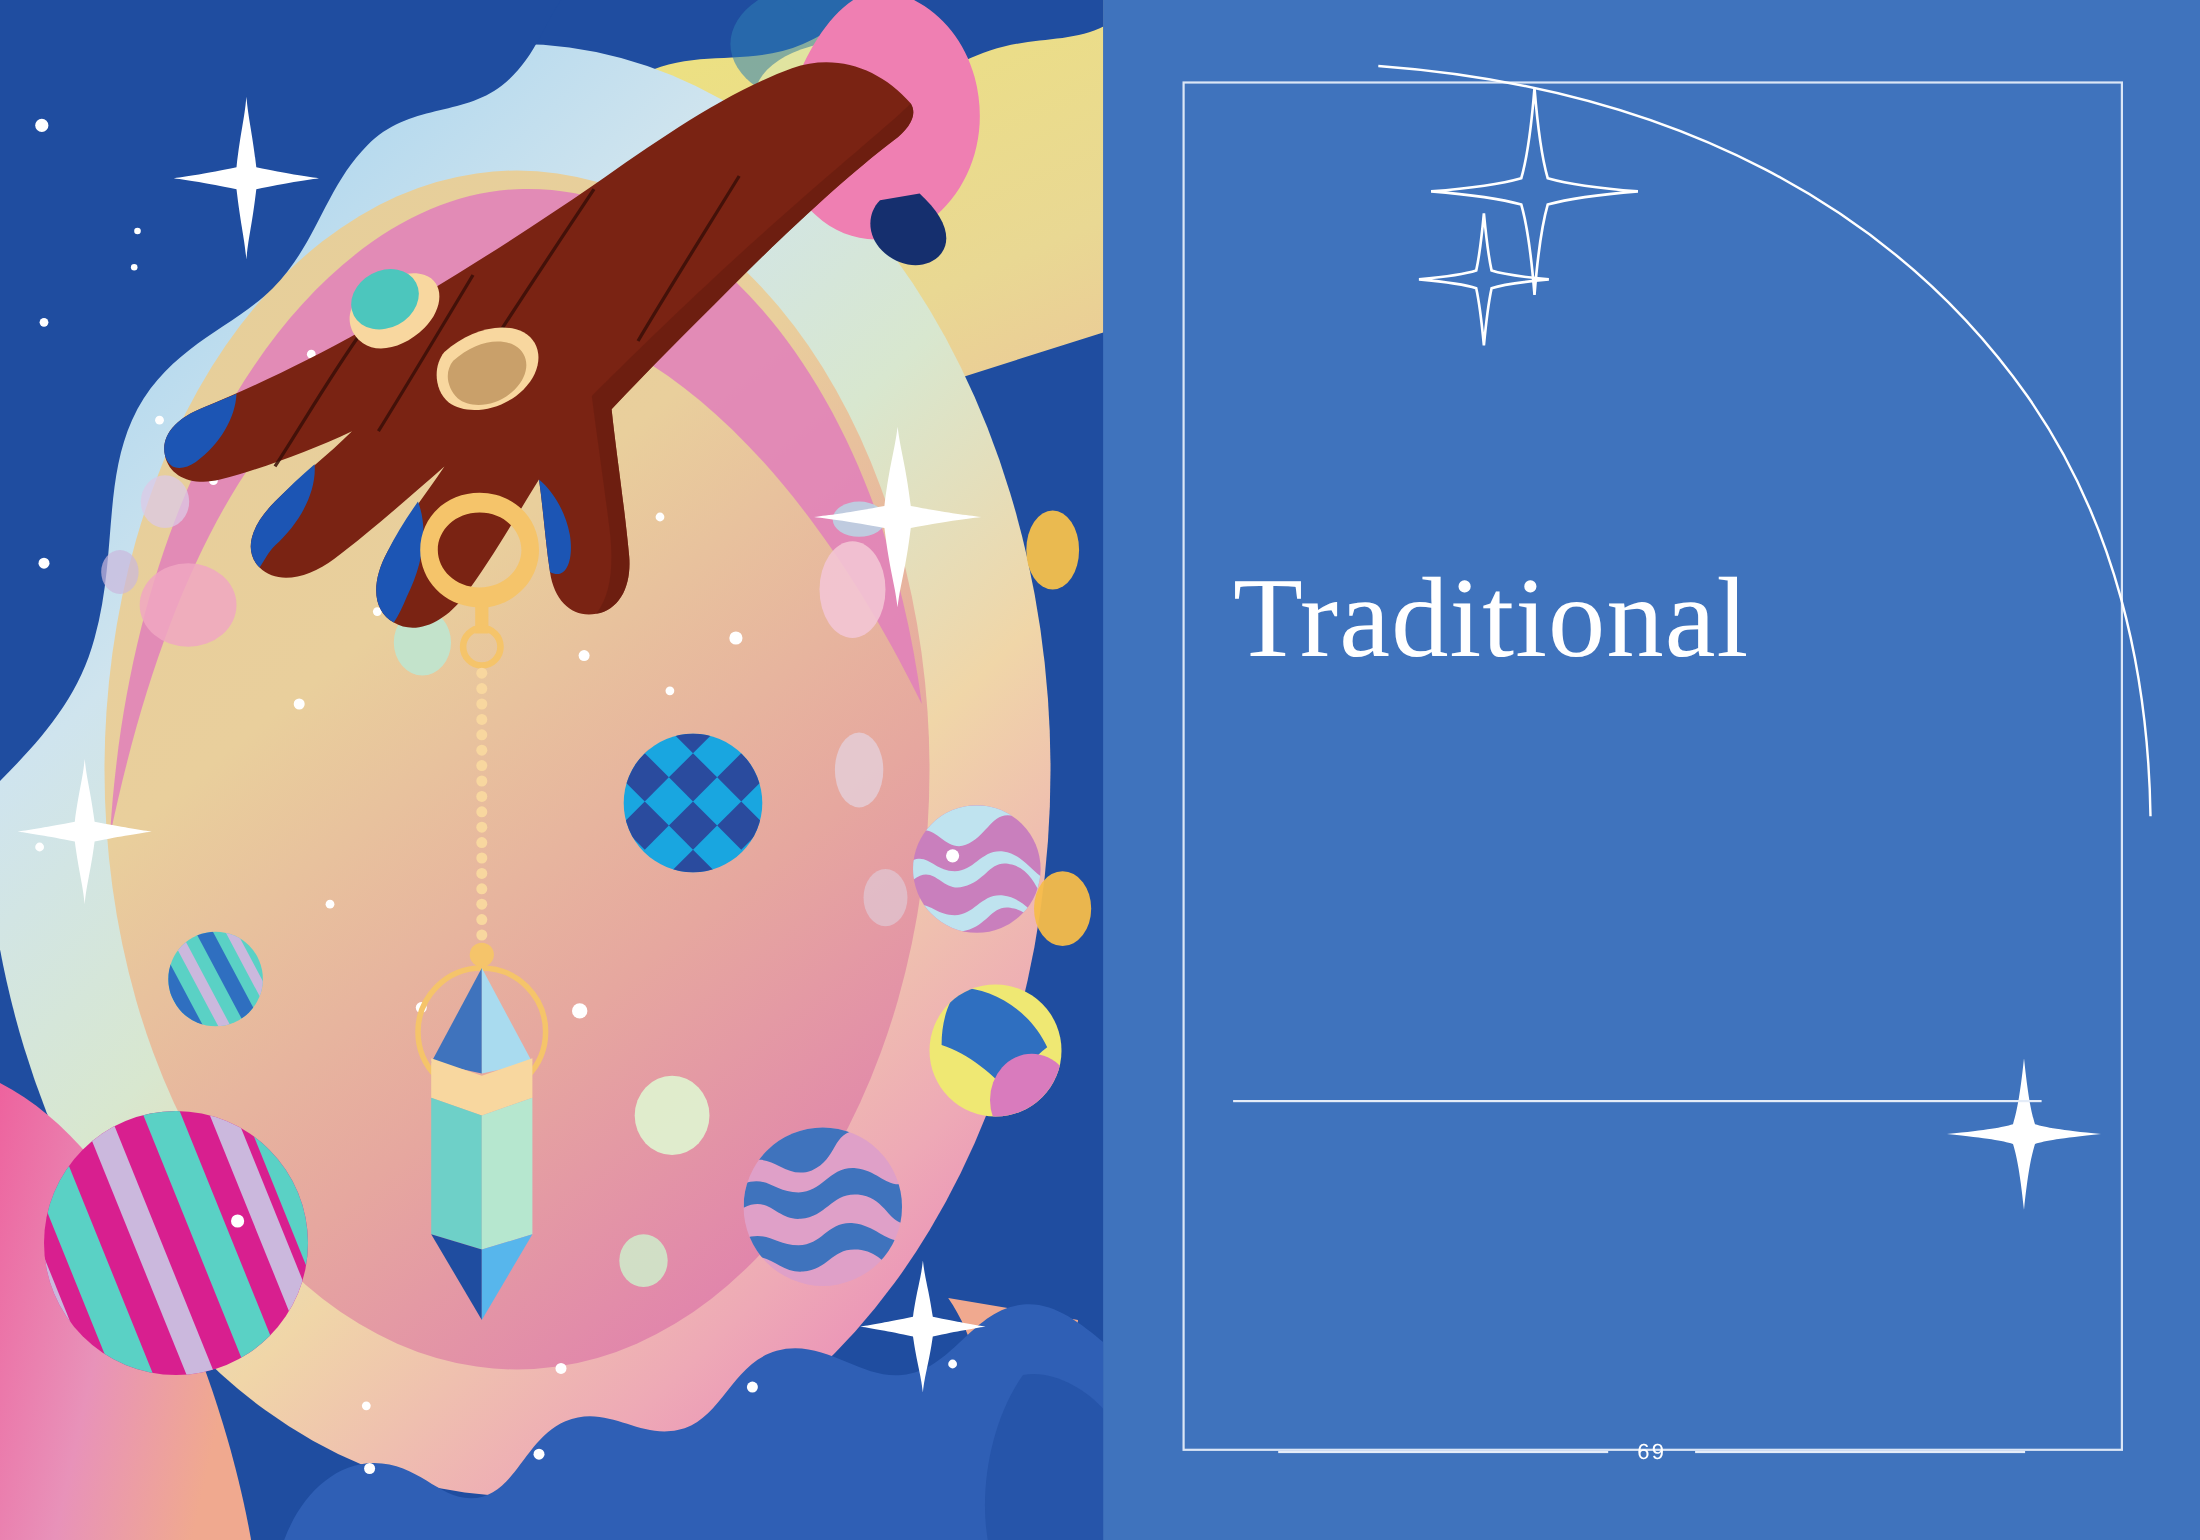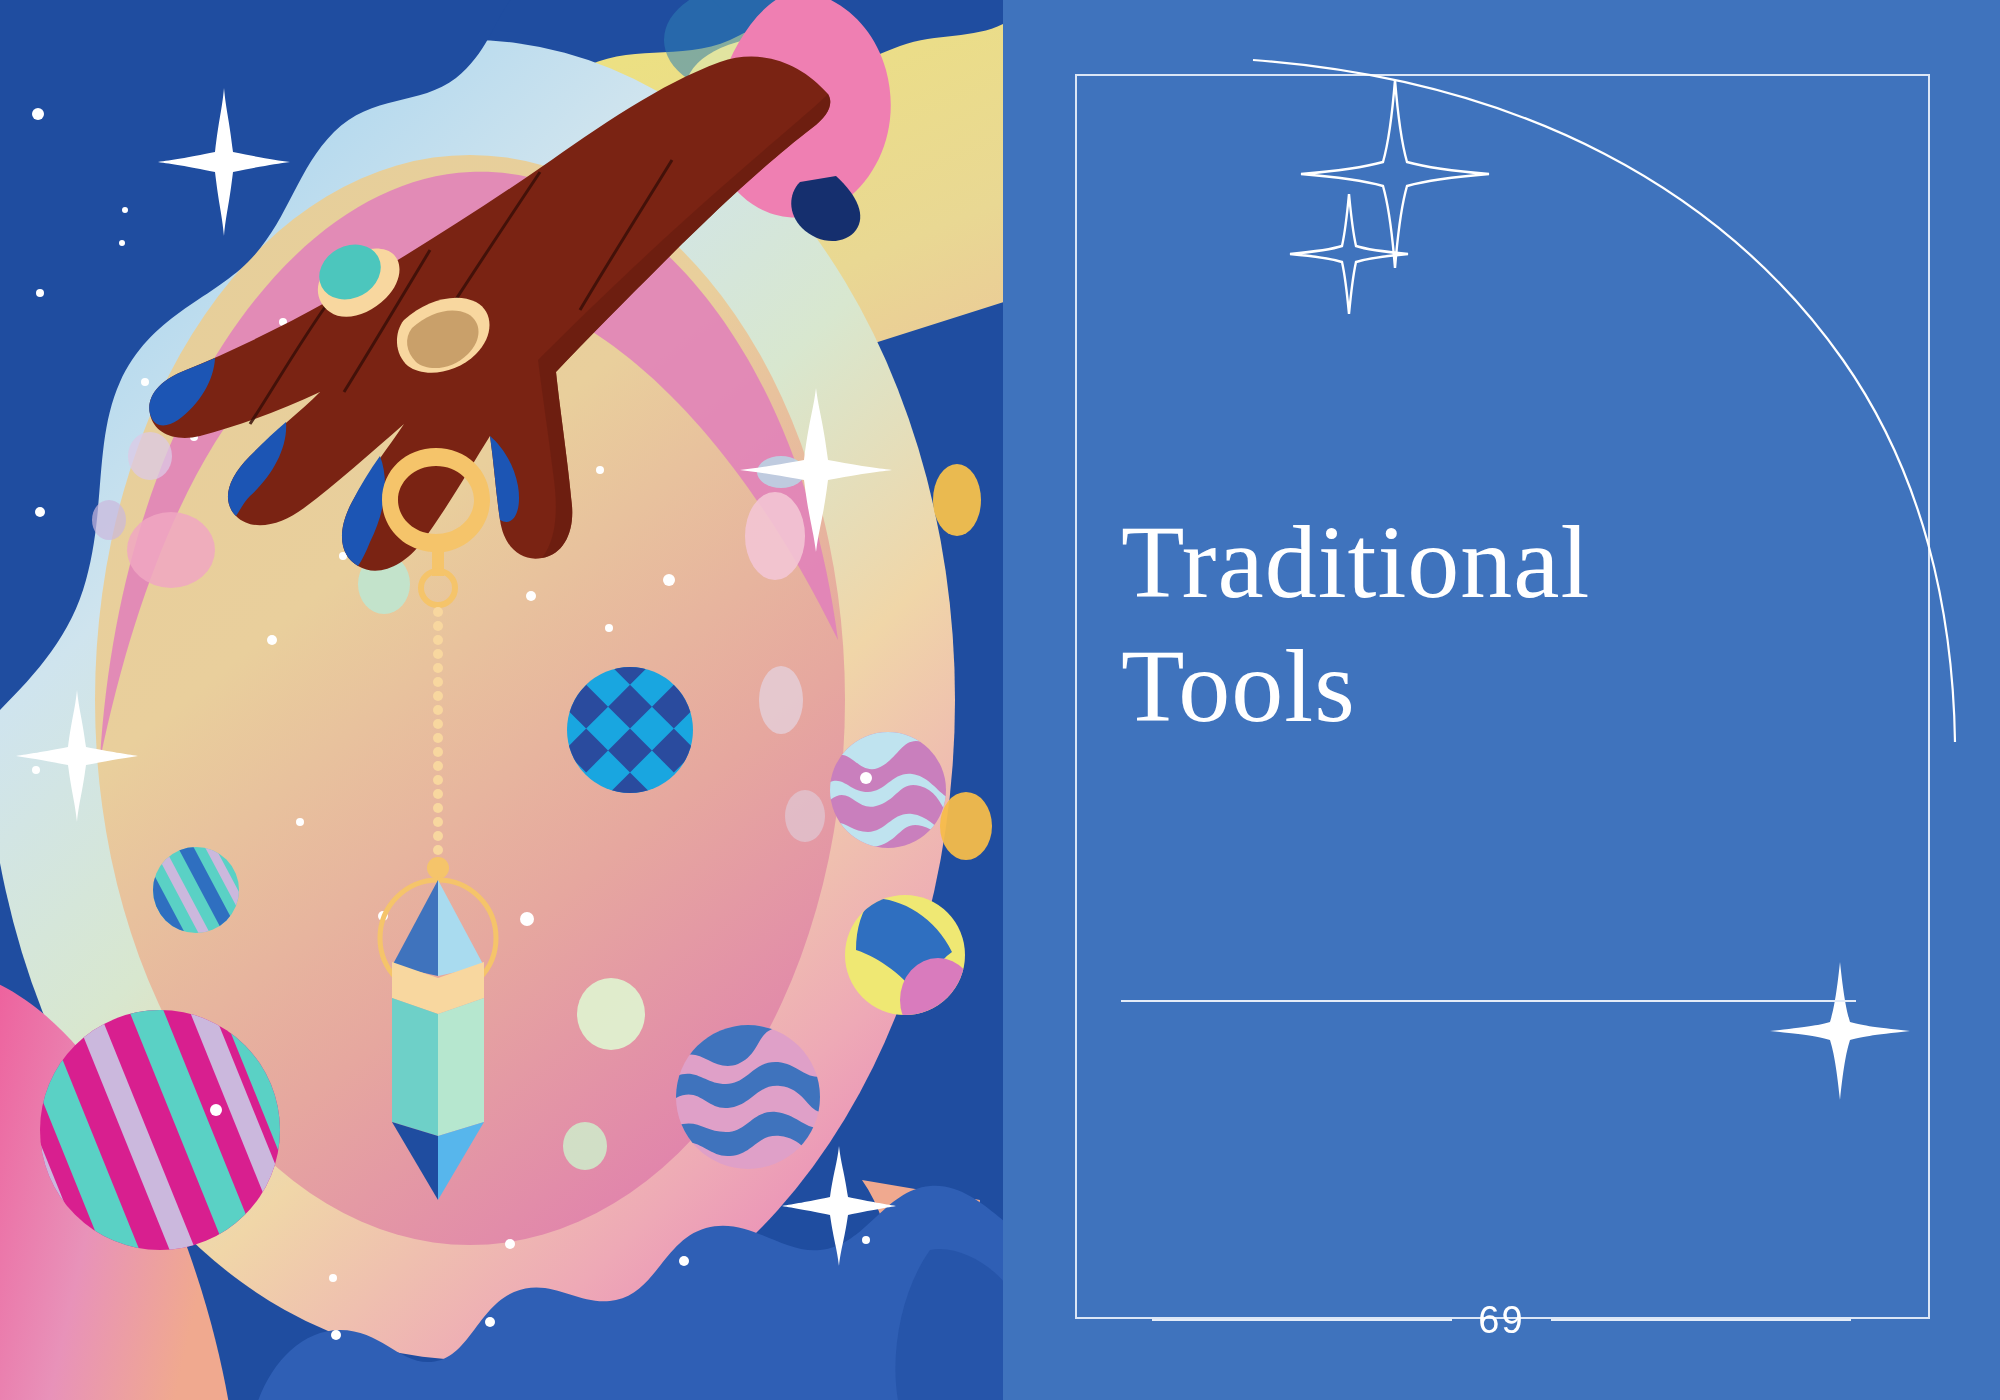--- a/index.html
+++ b/index.html
@@ -30,21 +30,21 @@
   .rule{
     position:absolute;left:118px;top:1000px;width:735px;height:2px;background:#e4ecf8;
   }
 
   .pagenum-row{
     position:absolute;left:0;right:0;top:1300px;height:40px;
     display:flex;align-items:center;justify-content:center;gap:26px;
   }
   .pagenum-rule{width:300px;height:2px;background:#e4ecf8;}
   .pagenum{
-    color:#ffffff;font-family:"Liberation Sans",sans-serif;font-size:38px;
+    color:#ffffff;font-family:"Liberation Sans",sans-serif;font-size:20px;
     letter-spacing:2px;line-height:1;
   }
 </style>
 </head>
 <body>
 
 <div class="page">
 
   <div class="illus">
     <svg viewBox="0 0 1003 1400" xmlns="http://www.w3.org/2000/svg">
@@ -463,21 +463,20 @@
                C869,1035 857,1037 847,1040
                C844,1050 841,1062 837,1100
                C833,1062 830,1050 827,1040
                C817,1037 805,1035 767,1031
                C805,1027 817,1025 827,1022
                C830,1012 833,1000 837,962 Z" fill="#ffffff"></path>
     </svg>
 
     <div class="title-block">
       <div class="title-line">Traditional</div>
-      <div class="title-line">Tools</div>
     </div>
 
     <div class="rule"></div>
 
     <div class="pagenum-row">
       <div class="pagenum-rule"></div>
       <div class="pagenum">69</div>
       <div class="pagenum-rule"></div>
     </div>
 

